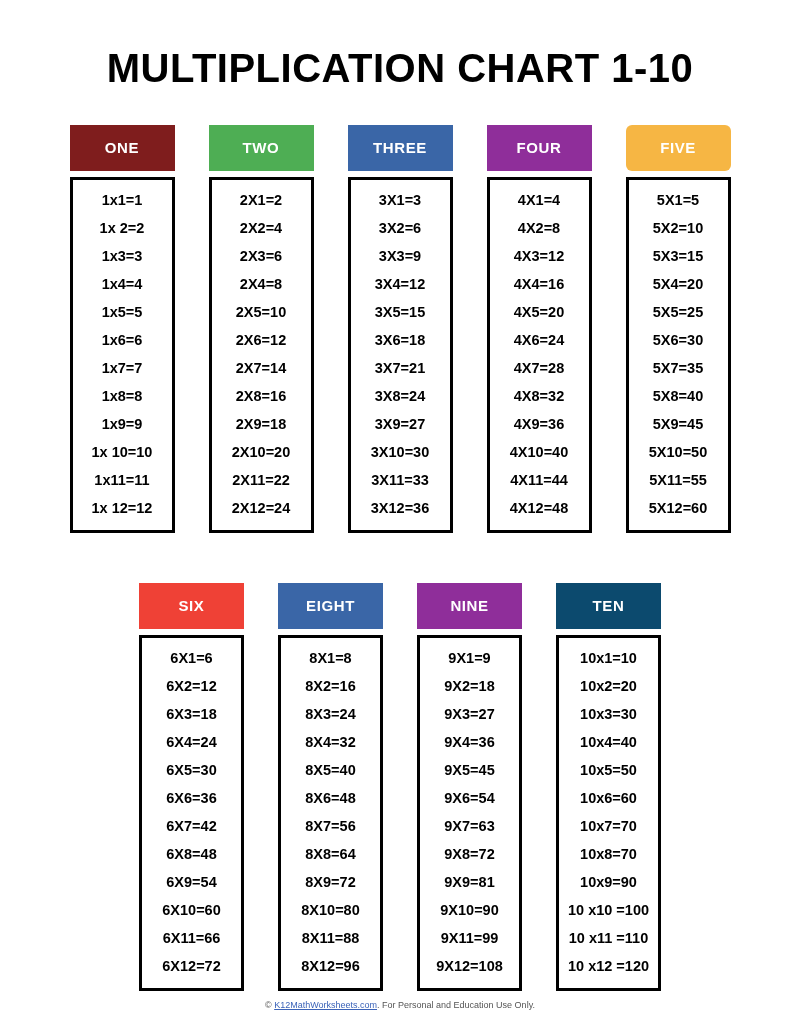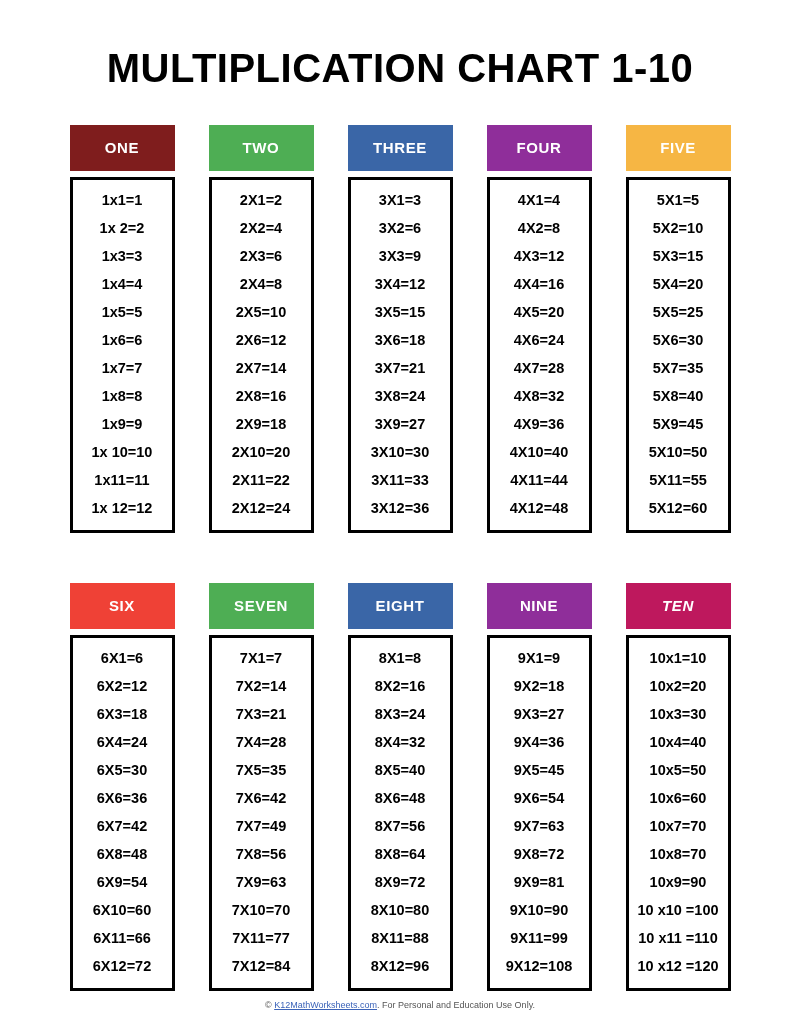--- a/index.html
+++ b/index.html
@@ -155,21 +155,21 @@
         <div class="fact">4X7=28</div>
         <div class="fact">4X8=32</div>
         <div class="fact">4X9=36</div>
         <div class="fact">4X10=40</div>
         <div class="fact">4X11=44</div>
         <div class="fact">4X12=48</div>
       </div>
     </div>
 
     <div class="table-card">
-      <div class="card-header" style="background: rgb(246, 182, 68);">FIVE</div>
+      <div class="card-header" style="background: rgb(246, 182, 68); border-radius: 6px;">FIVE</div>
       <div class="card-body">
         <div class="fact">5X1=5</div>
         <div class="fact">5X2=10</div>
         <div class="fact">5X3=15</div>
         <div class="fact">5X4=20</div>
         <div class="fact">5X5=25</div>
         <div class="fact">5X6=30</div>
         <div class="fact">5X7=35</div>
         <div class="fact">5X8=40</div>
         <div class="fact">5X9=45</div>
@@ -194,37 +194,20 @@
         <div class="fact">6X6=36</div>
         <div class="fact">6X7=42</div>
         <div class="fact">6X8=48</div>
         <div class="fact">6X9=54</div>
         <div class="fact">6X10=60</div>
         <div class="fact">6X11=66</div>
         <div class="fact">6X12=72</div>
       </div>
     </div>
 
-    <div class="table-card">
-      <div class="card-header" style="background: rgb(78, 174, 84);">SEVEN</div>
-      <div class="card-body">
-        <div class="fact">7X1=7</div>
-        <div class="fact">7X2=14</div>
-        <div class="fact">7X3=21</div>
-        <div class="fact">7X4=28</div>
-        <div class="fact">7X5=35</div>
-        <div class="fact">7X6=42</div>
-        <div class="fact">7X7=49</div>
-        <div class="fact">7X8=56</div>
-        <div class="fact">7X9=63</div>
-        <div class="fact">7X10=70</div>
-        <div class="fact">7X11=77</div>
-        <div class="fact">7X12=84</div>
-      </div>
-    </div>
 
     <div class="table-card">
       <div class="card-header" style="background: rgb(58, 102, 167);">EIGHT</div>
       <div class="card-body">
         <div class="fact">8X1=8</div>
         <div class="fact">8X2=16</div>
         <div class="fact">8X3=24</div>
         <div class="fact">8X4=32</div>
         <div class="fact">8X5=40</div>
         <div class="fact">8X6=48</div>
@@ -249,21 +232,21 @@
         <div class="fact">9X7=63</div>
         <div class="fact">9X8=72</div>
         <div class="fact">9X9=81</div>
         <div class="fact">9X10=90</div>
         <div class="fact">9X11=99</div>
         <div class="fact">9X12=108</div>
       </div>
     </div>
 
     <div class="table-card">
-      <div class="card-header" style="background: #be185d; font-style: italic;">TEN</div>
+      <div class="card-header" style="background: #0c4a6e;">TEN</div>
       <div class="card-body">
         <div class="fact">10x1=10</div>
         <div class="fact">10x2=20</div>
         <div class="fact">10x3=30</div>
         <div class="fact">10x4=40</div>
         <div class="fact">10x5=50</div>
         <div class="fact">10x6=60</div>
         <div class="fact">10x7=70</div>
         <div class="fact">10x8=70</div>
         <div class="fact">10x9=90</div>

